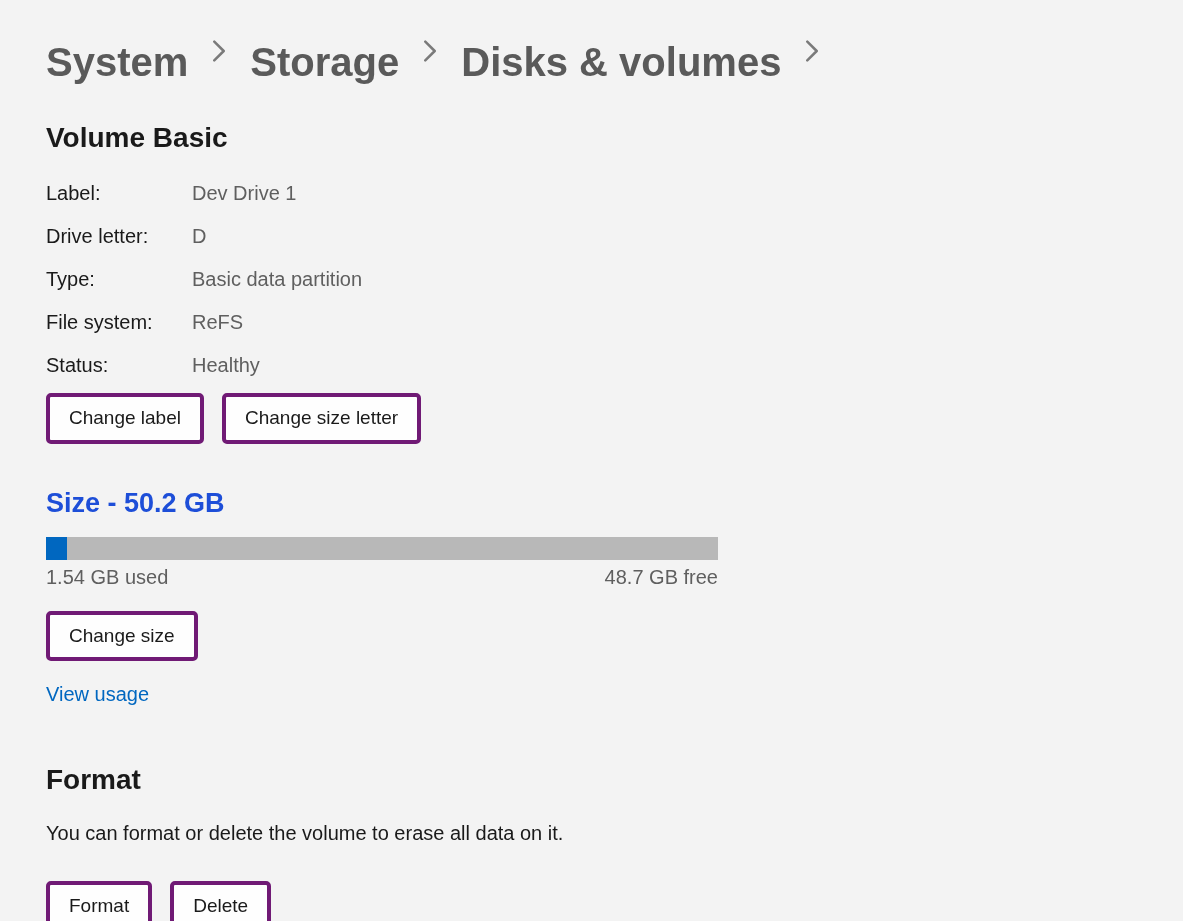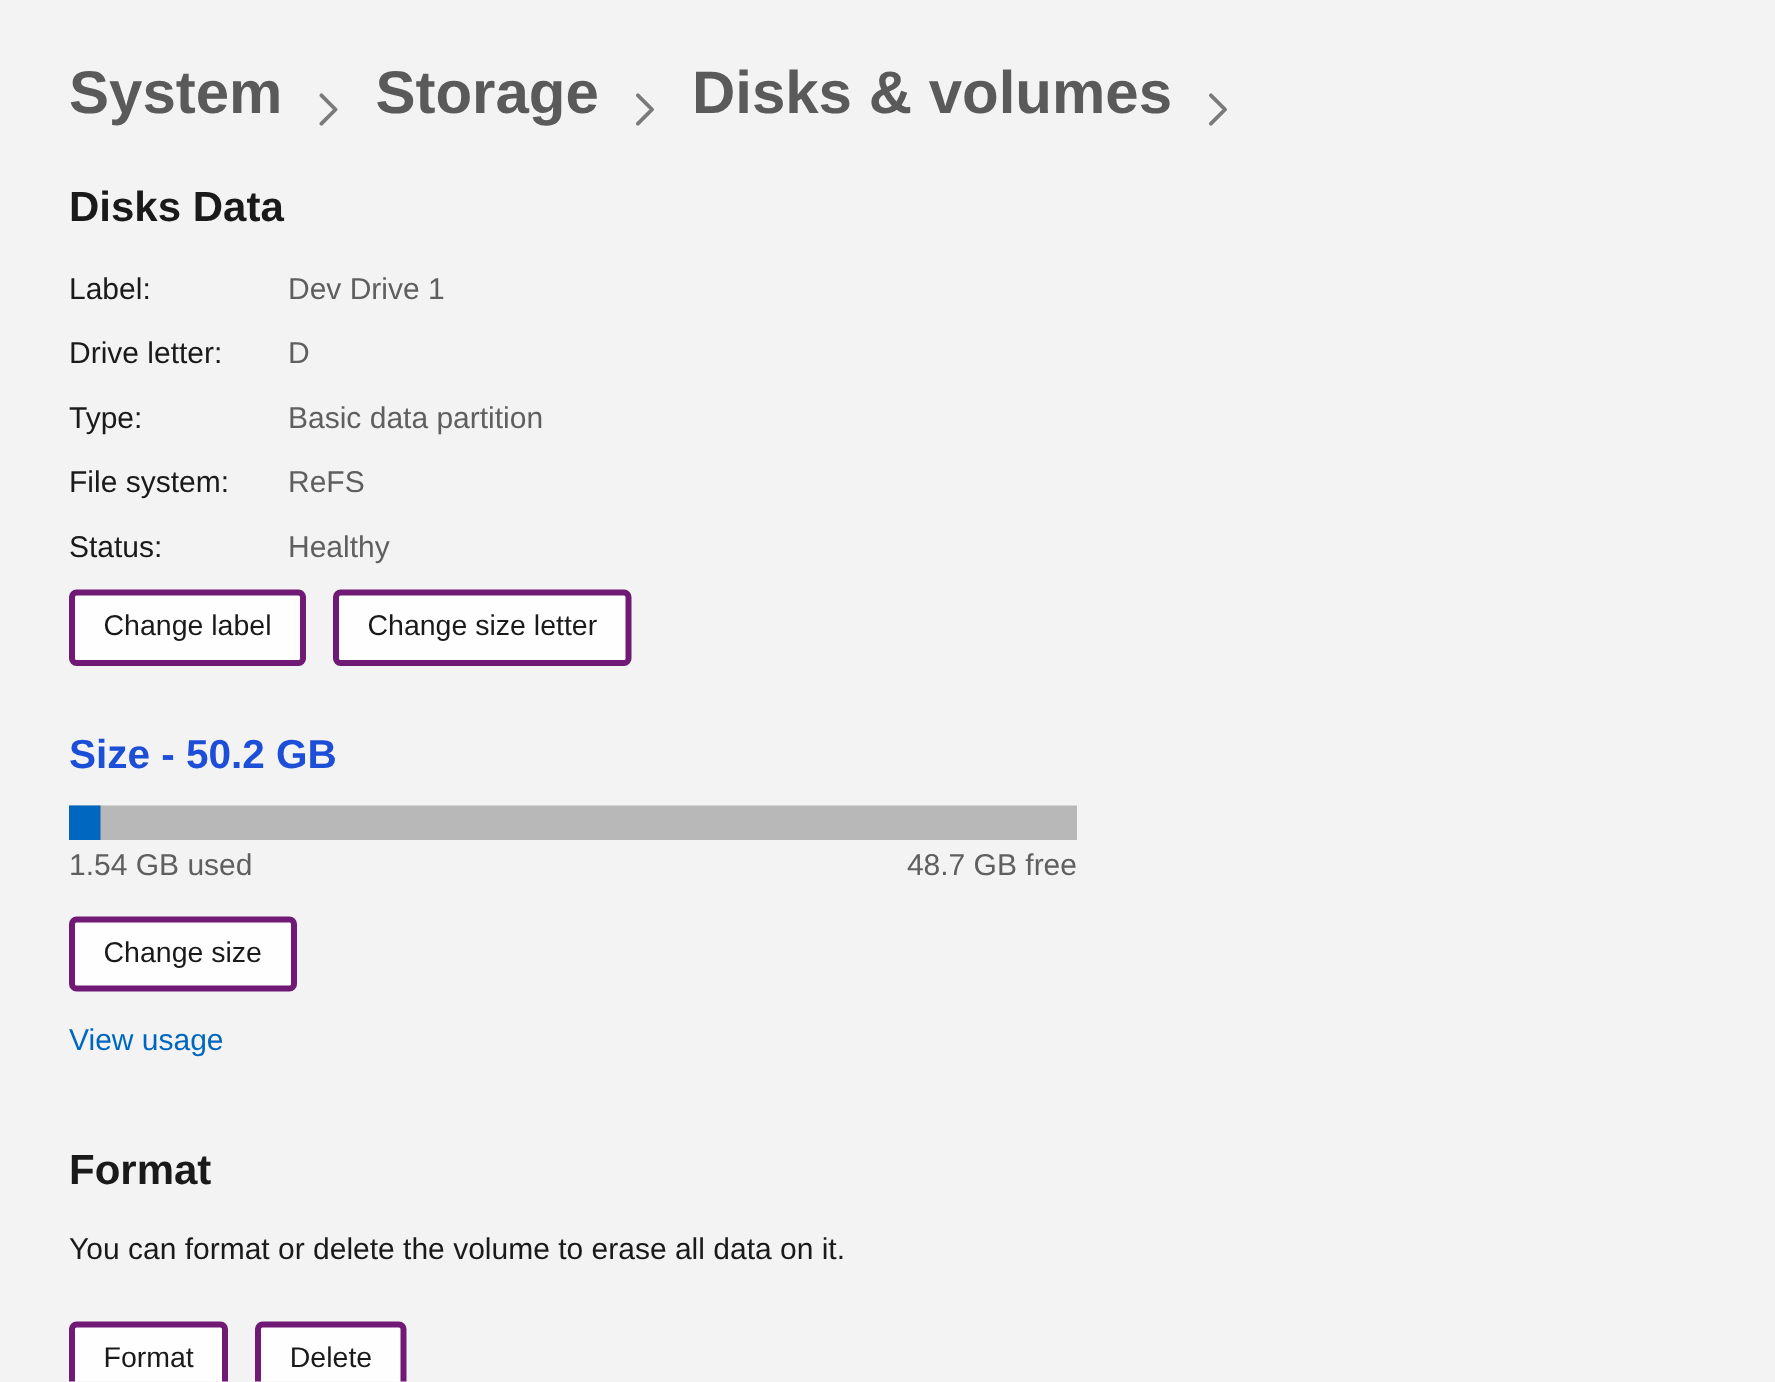--- a/index.html
+++ b/index.html
@@ -10,21 +10,21 @@
     body {
       font-family: "Segoe UI", -apple-system, BlinkMacSystemFont, sans-serif;
       background: #f3f3f3;
       color: #1a1a1a;
       padding: 40px 46px;
       width: 1183px;
       height: 921px;
     }
     .breadcrumb {
       display: flex;
-      align-items: flex-end;
+      align-items: flex-start;
       gap: 24px;
       margin-bottom: 38px;
       flex-wrap: wrap;
     }
     .breadcrumb-item {
       font-size: 40px;
       font-weight: 600;
       color: #5a5a5a;
       cursor: pointer;
       line-height: 1.1;
@@ -144,21 +144,21 @@
       </svg>
   </span>
   <span class="breadcrumb-item">Disks &amp; volumes</span>
   <span class="breadcrumb-sep">
     <svg viewBox="0 0 8 14" fill="none">
         <path d="M1 1 L7 7 L1 13" stroke="#7a7a7a" stroke-width="1.6" stroke-linecap="round" stroke-linejoin="round"></path>
       </svg>
   </span>
 </nav>
 
-<h2 class="section-header">Disks Data</h2>
+<h2 class="section-header">Volume Basic</h2>
 
 <div class="kv-grid">
   <div class="kv-label">Label:</div>
   <div class="kv-value">Dev Drive 1</div>
 
   <div class="kv-label">Drive letter:</div>
   <div class="kv-value">D</div>
 
   <div class="kv-label">Type:</div>
   <div class="kv-value">Basic data partition</div>

